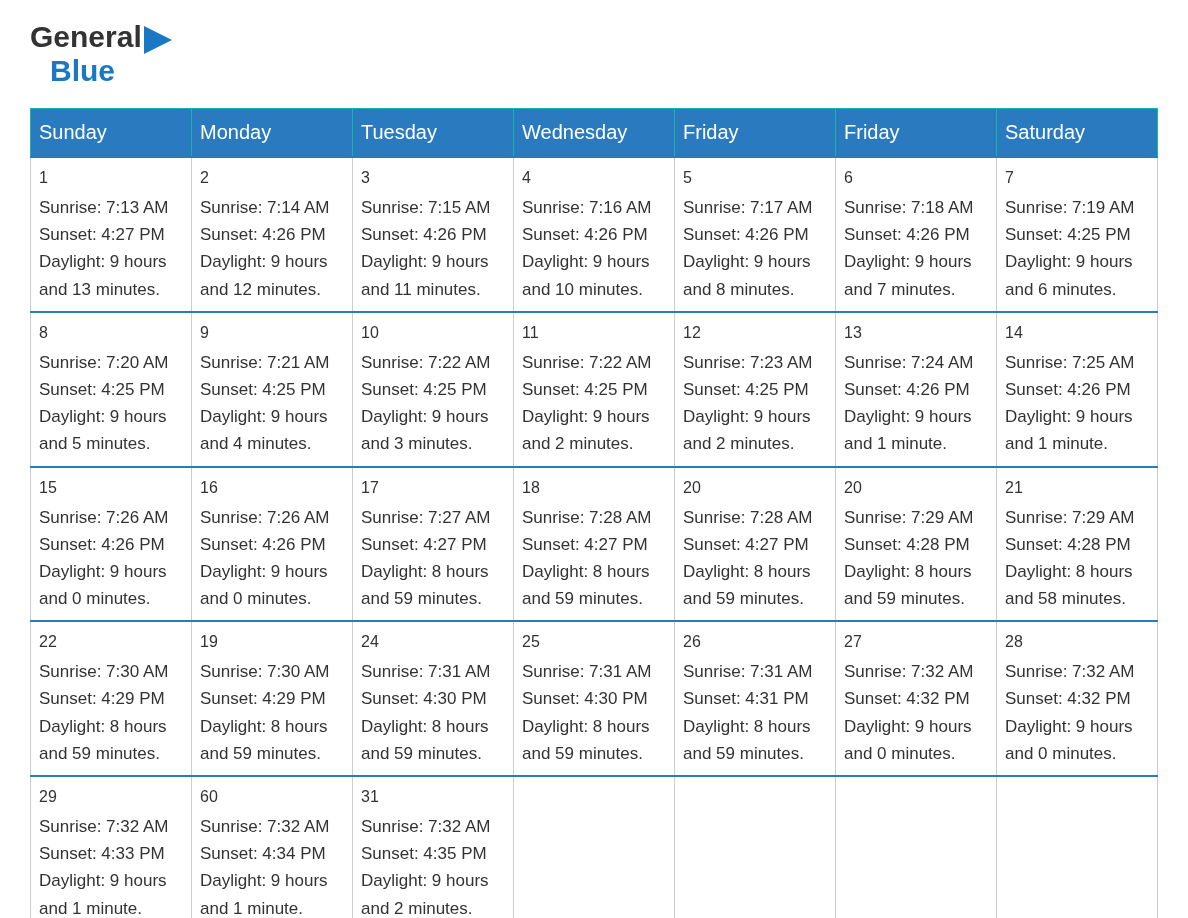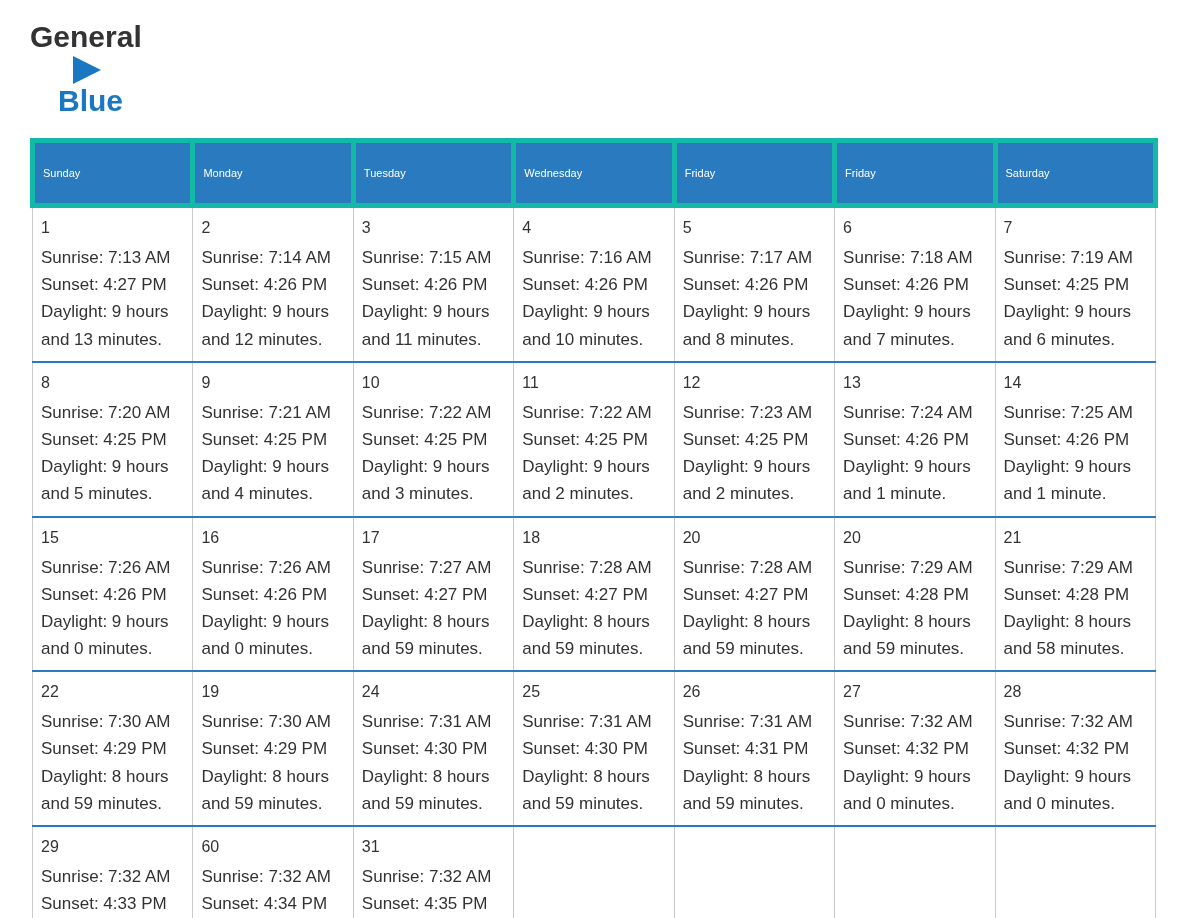--- a/index.html
+++ b/index.html
@@ -32,25 +32,25 @@
       margin-top: 4px;
     }
     .calendar-table {
       width: 100%;
       border-collapse: collapse;
       table-layout: fixed;
     }
     .calendar-table th {
       background-color: #2a7abf;
       color: #fff;
-      font-size: 11px;
+      font-size: 20px;
       font-weight: normal;
-      padding: 24px 8px;
+      padding: 12px 8px;
       text-align: left;
-      border: 5px solid #14b8a6;
+      border: 1px solid #14b8a6;
     }
     .calendar-table td {
       vertical-align: top;
       padding: 8px;
       border: 1px solid #ccc;
       border-top: 2px solid #2a7abf;
       font-size: 13px;
       line-height: 1.5;
       height: 120px;
     }
@@ -68,42 +68,41 @@
       color: #333;
       line-height: 1.6;
     }
     .logo-wrapper {
       display: flex;
       flex-direction: column;
       align-items: flex-start;
     }
     .logo-line1 {
       display: flex;
-      align-items: center;
-      flex-direction: column;
+      align-items: flex-end;
     }
     .logo-line2 {
       display: flex;
       align-items: center;
       margin-left: 8px;
     }
   </style>
 </head>
 <body>
 
 <div class="header">
   <div class="logo-wrapper">
     <div class="logo-line1">
       <span style="font-size:30px; font-weight:bold; color:#333;">General</span>
       <svg width="28" height="28" viewBox="0 0 28 28" style="margin-left:2px; margin-top:2px;">
         <polygon points="0,0 28,14 0,28" fill="#1a78c2"></polygon>
       </svg>
     </div>
     <div class="logo-line2">
-      <span style="font-size:30px; font-weight:bold; color:#1a78c2; margin-left:20px;">Blue</span>
+      <span style="font-size:30px; font-weight:bold; color:#1a78c2; margin-left:12px;">Blue</span>
     </div>
   </div>
   <div class="title-section">
   </div>
 </div>
 
 <table class="calendar-table">
   <thead>
     <tr>
     <th>Sunday</th>

